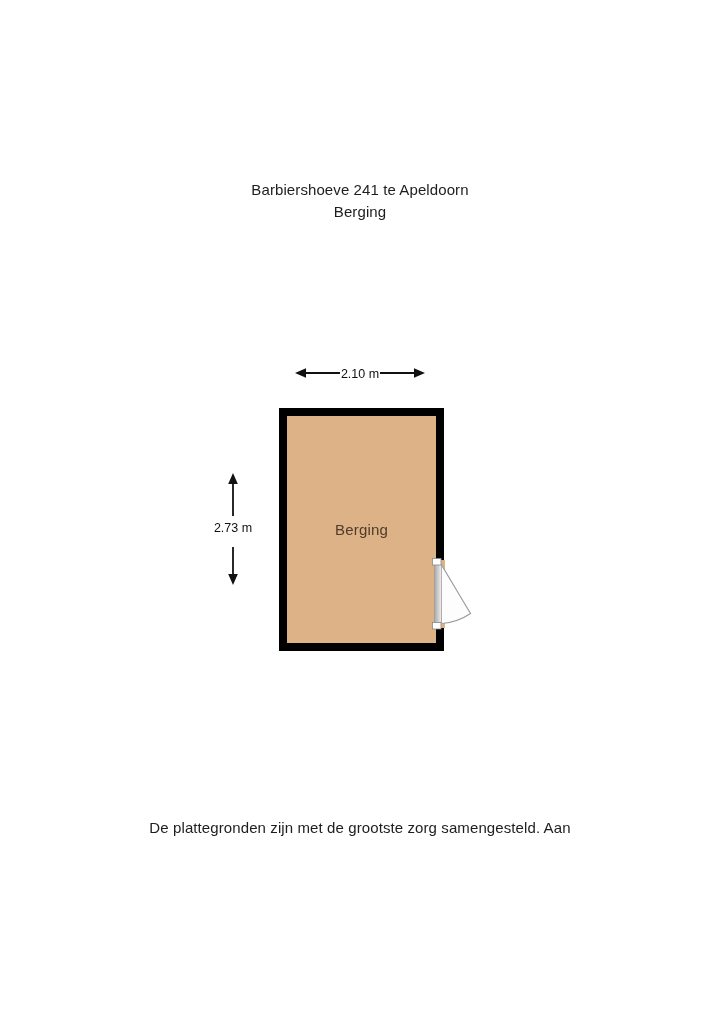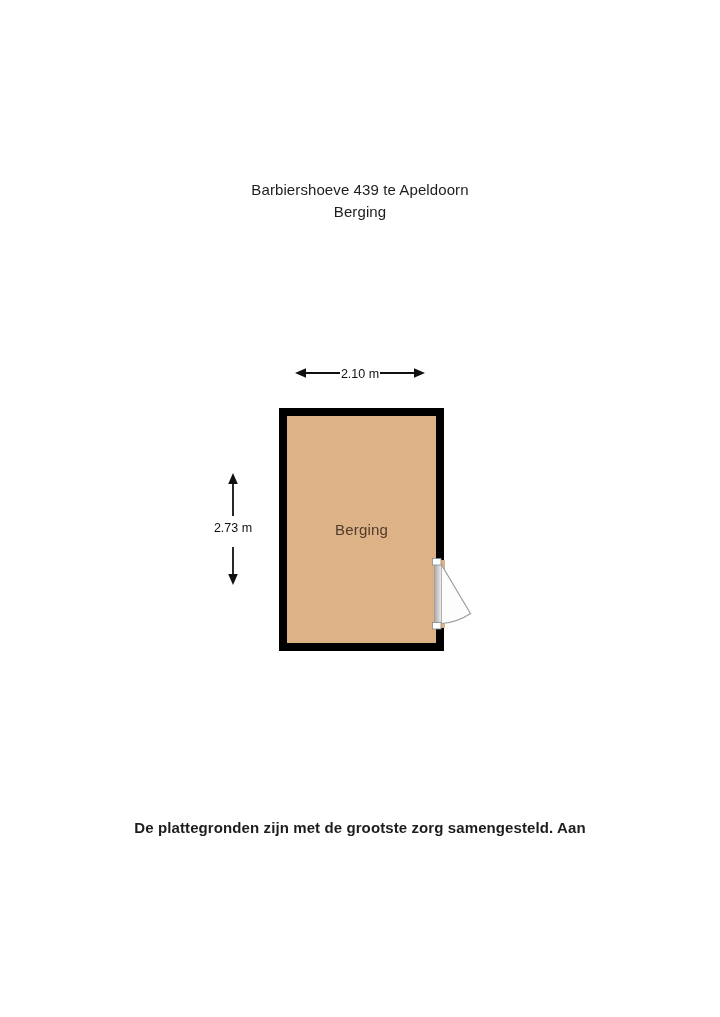--- a/index.html
+++ b/index.html
@@ -38,30 +38,29 @@
   .door  { position: absolute; left: 425px; top: 550px; }
 
   .dim-text { font-size: 12.5px; fill: #111111; font-family: "Liberation Sans", sans-serif; }
 
   .footer {
     position: absolute; top: 818px; left: 0; width: 720px;
     text-align: center;
     color: #1d1d1d;
     font-size: 15px; line-height: 19.5px;
     letter-spacing: 0.1px;
-    font-weight: bold;
   }
 </style>
 </head>
 <body>
 
 <div class="page">
 
   <div class="title-block">
-    <div>Barbiershoeve 439 te Apeldoorn</div>
+    <div>Barbiershoeve 241 te Apeldoorn</div>
     <div>Berging</div>
   </div>
 
   <svg class="dim-h" width="132" height="18" viewBox="0 0 132 18">
     <polygon points="1,9 12,4.2 12,13.8" fill="#111111"></polygon>
     <line x1="11" y1="9" x2="46" y2="9" stroke="#111111" stroke-width="1.8"></line>
     <text x="66" y="13.5" text-anchor="middle" class="dim-text">2.10 m</text>
     <line x1="86" y1="9" x2="121" y2="9" stroke="#111111" stroke-width="1.8"></line>
     <polygon points="131,9 120,4.2 120,13.8" fill="#111111"></polygon>
   </svg>

